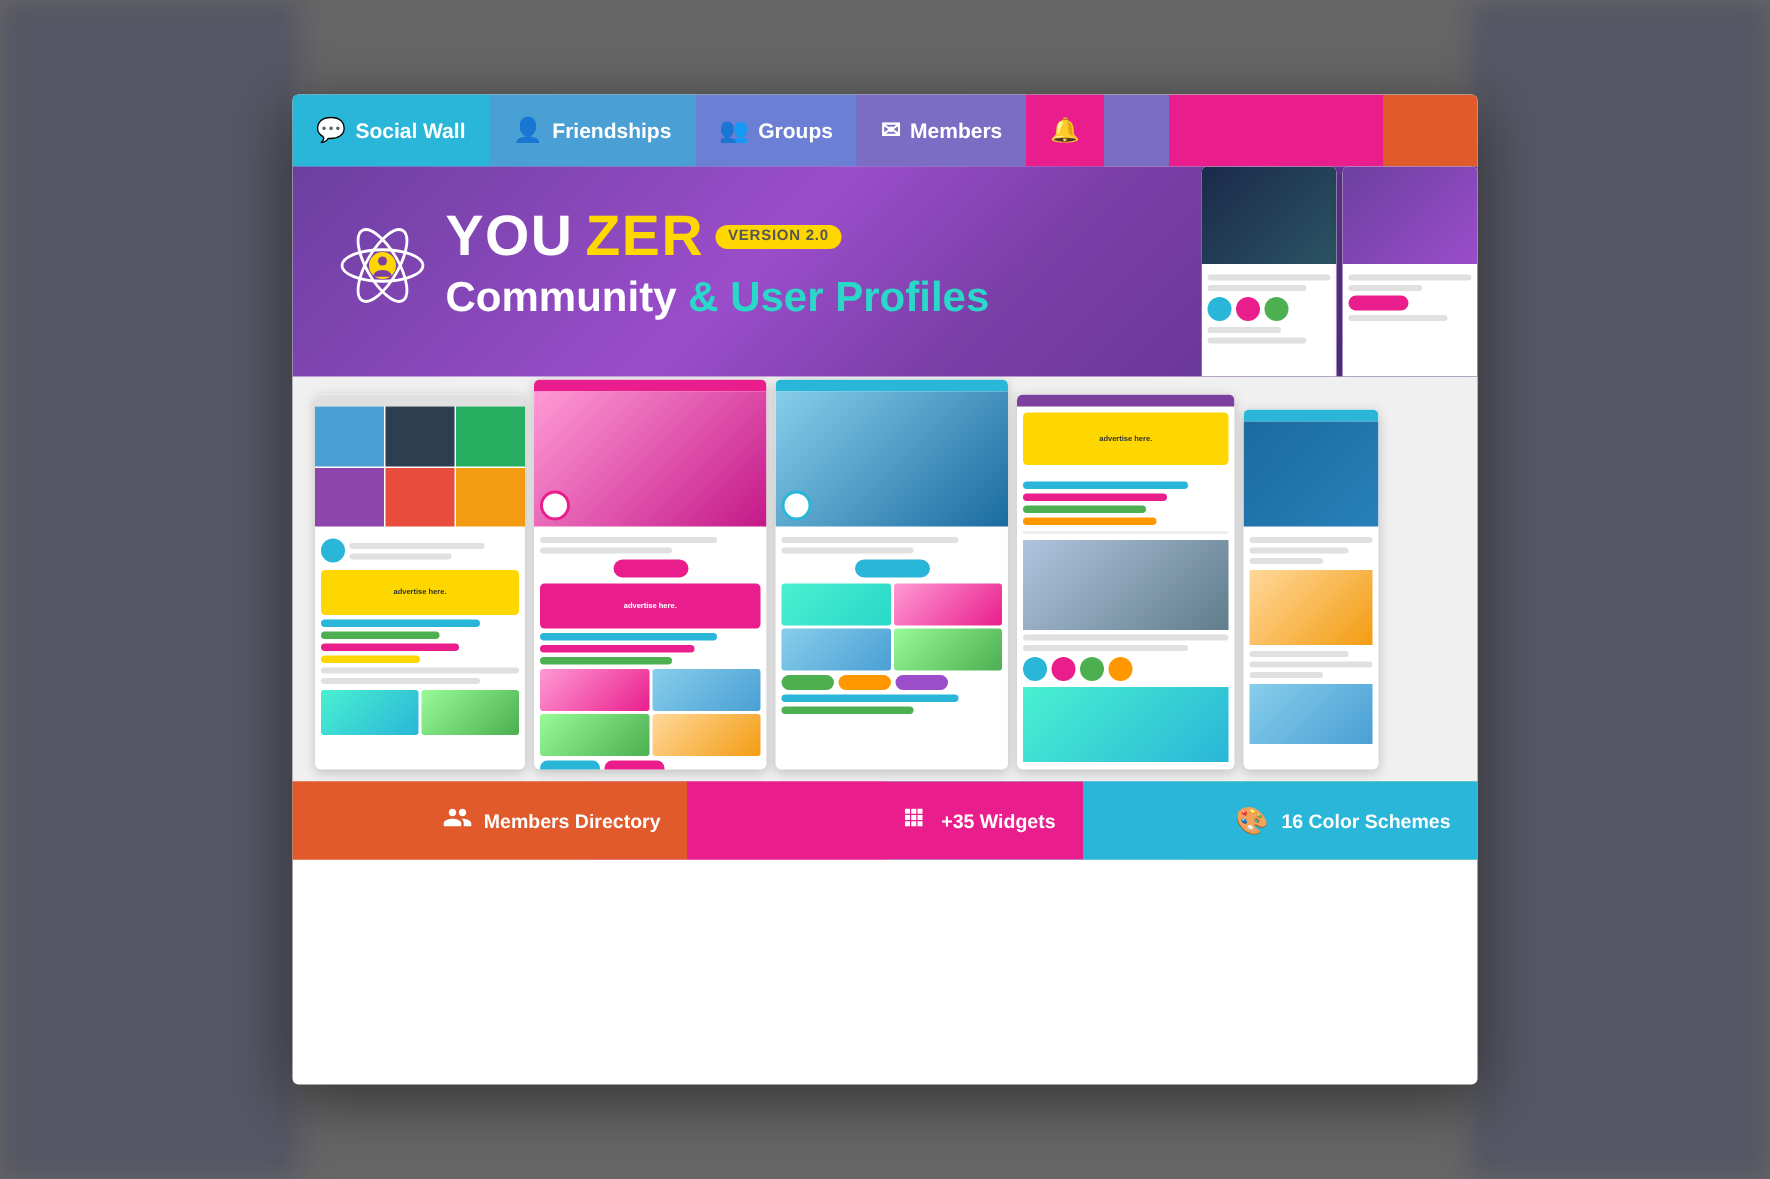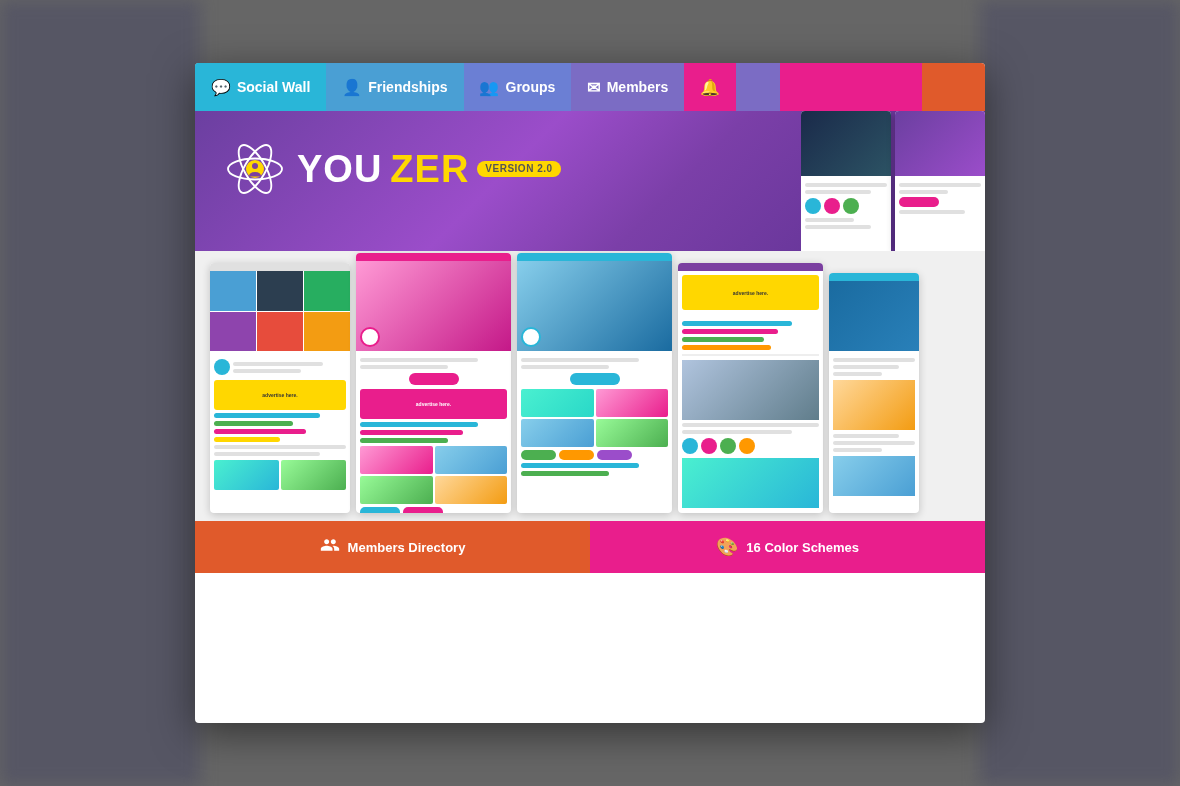--- a/index.html
+++ b/index.html
@@ -299,21 +299,21 @@
     .bottom-item {
       display: flex;
       align-items: center;
       gap: 8px;
       padding: 0 18px;
       height: 100%;
       color: #fff;
       font-size: 13px;
       font-weight: 700;
       flex: 1;
-      justify-content: center;
+      justify-content: flex-end;
     }
 
     .bottom-item:nth-child(1) { background: #e05a2b; }
     .bottom-item:nth-child(2) { background: #e91e8c; }
     .bottom-item:nth-child(3) { background: #29b6d8; }
     .bottom-item:nth-child(4) { background: #4caf50; }
 
     .bottom-icon {
       font-size: 18px;
     }
@@ -382,20 +382,23 @@
 
           <circle cx="40" cy="36" r="4" fill="#7b3fa0"></circle>
           <path d="M32 50 Q32 44 40 44 Q48 44 48 50" fill="#7b3fa0"></path>
         </svg>
 
         <div class="brand-text-area">
           <div class="brand-name">
             <span class="brand-you">YOU</span>
               <span class="brand-zer">ZER</span>
             <span class="version-badge">VERSION 2.0</span>
+          </div>
+          <div class="tagline">
+            <span>Community </span><span class="amp">&amp; </span><span class="profiles">User Profiles</span>
           </div>
         </div>
       </div>
 
       <div class="hero-screenshots">
         <div class="hero-ss">
           <div class="hero-ss-img" style="background: linear-gradient(135deg, #1a2a4a, #2c5364); height:65px;"></div>
           <div class="hero-ss-content">
             <div class="ss-text-line full"></div>
             <div class="ss-text-line medium"></div>
@@ -557,19 +560,27 @@
     <div class="bottom-bar">
       <div class="bottom-item">
         <span class="bottom-icon">
           <svg width="20" height="20" viewBox="0 0 24 24" fill="white">
             <path d="M16 11c1.66 0 2.99-1.34 2.99-3S17.66 5 16 5c-1.66 0-3 1.34-3 3s1.34 3 3 3zm-8 0c1.66 0 2.99-1.34 2.99-3S9.66 5 8 5C6.34 5 5 6.34 5 8s1.34 3 3 3zm0 2c-2.33 0-7 1.17-7 3.5V19h14v-2.5c0-2.33-4.67-3.5-7-3.5zm8 0c-.29 0-.62.02-.97.05 1.16.84 1.97 1.97 1.97 3.45V19h6v-2.5c0-2.33-4.67-3.5-7-3.5z"></path>
           </svg>
         </span>
         <span>Members Directory</span>
       </div>
       <div class="bottom-item">
+        <span class="bottom-icon">
+          <svg width="20" height="20" viewBox="0 0 24 24" fill="white">
+            <path d="M4 5v4h4V5H4zm0 5v4h4v-4H4zm0 5v4h4v-4H4zm5-10v4h4V5H9zm0 5v4h4v-4H9zm0 5v4h4v-4H9zm5-10v4h4V5h-4zm0 5v4h4v-4h-4zm0 5v4h4v-4h-4z"></path>
+          </svg>
+        </span>
+        <span>+35 Widgets</span>
+      </div>
+      <div class="bottom-item">
         <span class="bottom-icon">🎨</span>
         <span>16 Color Schemes</span>
       </div>
     </div>
 
   </div>
 </div>
 
 </body></html>

